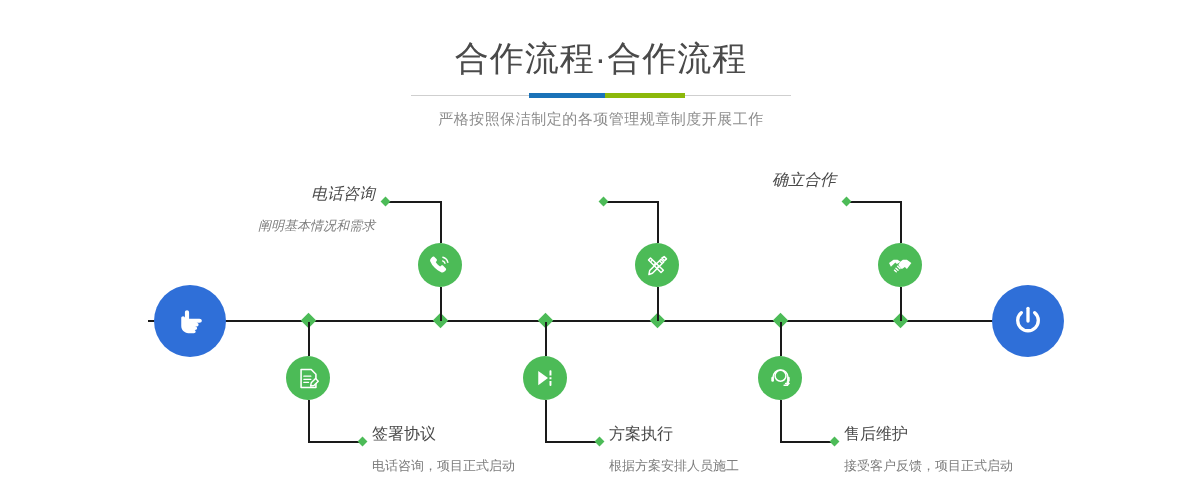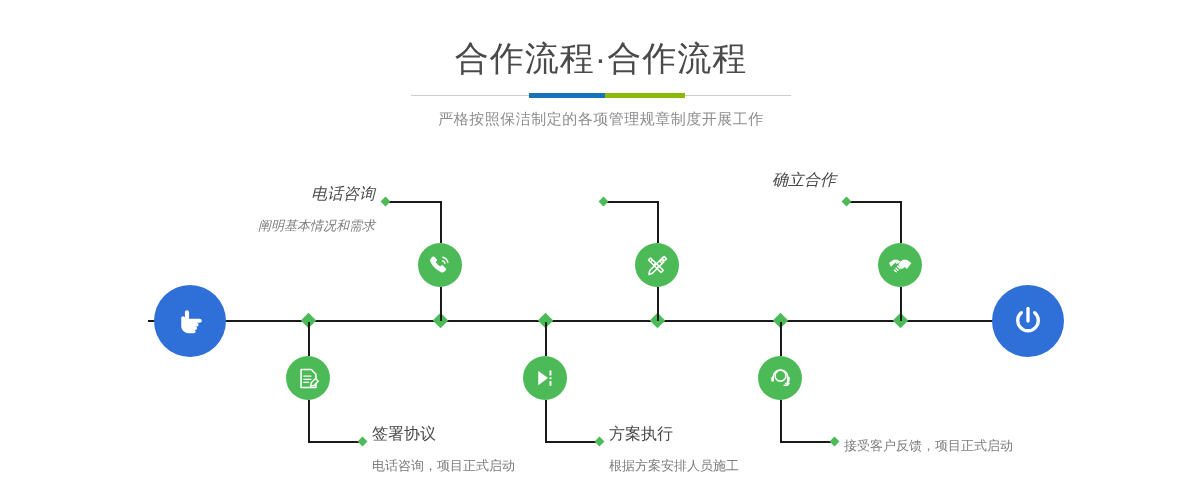--- a/index.html
+++ b/index.html
@@ -293,16 +293,17 @@
         <path fill="none" stroke="#ffffff" stroke-width="1.9" stroke-linecap="round" d="M6.5 14.5a9.5 9.5 0 0 1 19 0"></path>
         <rect x="4.2" y="13.8" width="3.4" height="6.2" rx="1.6" fill="#ffffff"></rect>
         <rect x="24.4" y="13.8" width="3.4" height="6.2" rx="1.6" fill="#ffffff"></rect>
         <path fill="none" stroke="#ffffff" stroke-width="1.9" stroke-linecap="round" d="M26 20v2.2a2.4 2.4 0 0 1-2.4 2.4h-3"></path>
         <path fill="none" stroke="#ffffff" stroke-width="1.9" stroke-linecap="round" d="M22.5 22.5h4.5M24.8 20.2v4.6"></path>
       </svg>
     </span>
   </div>
   <div class="bullet" style="left:831px; top:288px;"></div>
   <div class="label-block left-align" style="left:844px; top:274px; width:320px;">
+    <div class="title">售后维护</div>
     <div class="desc">接受客户反馈，项目正式启动</div>
   </div>
 
 </div>
 
 </body></html>

